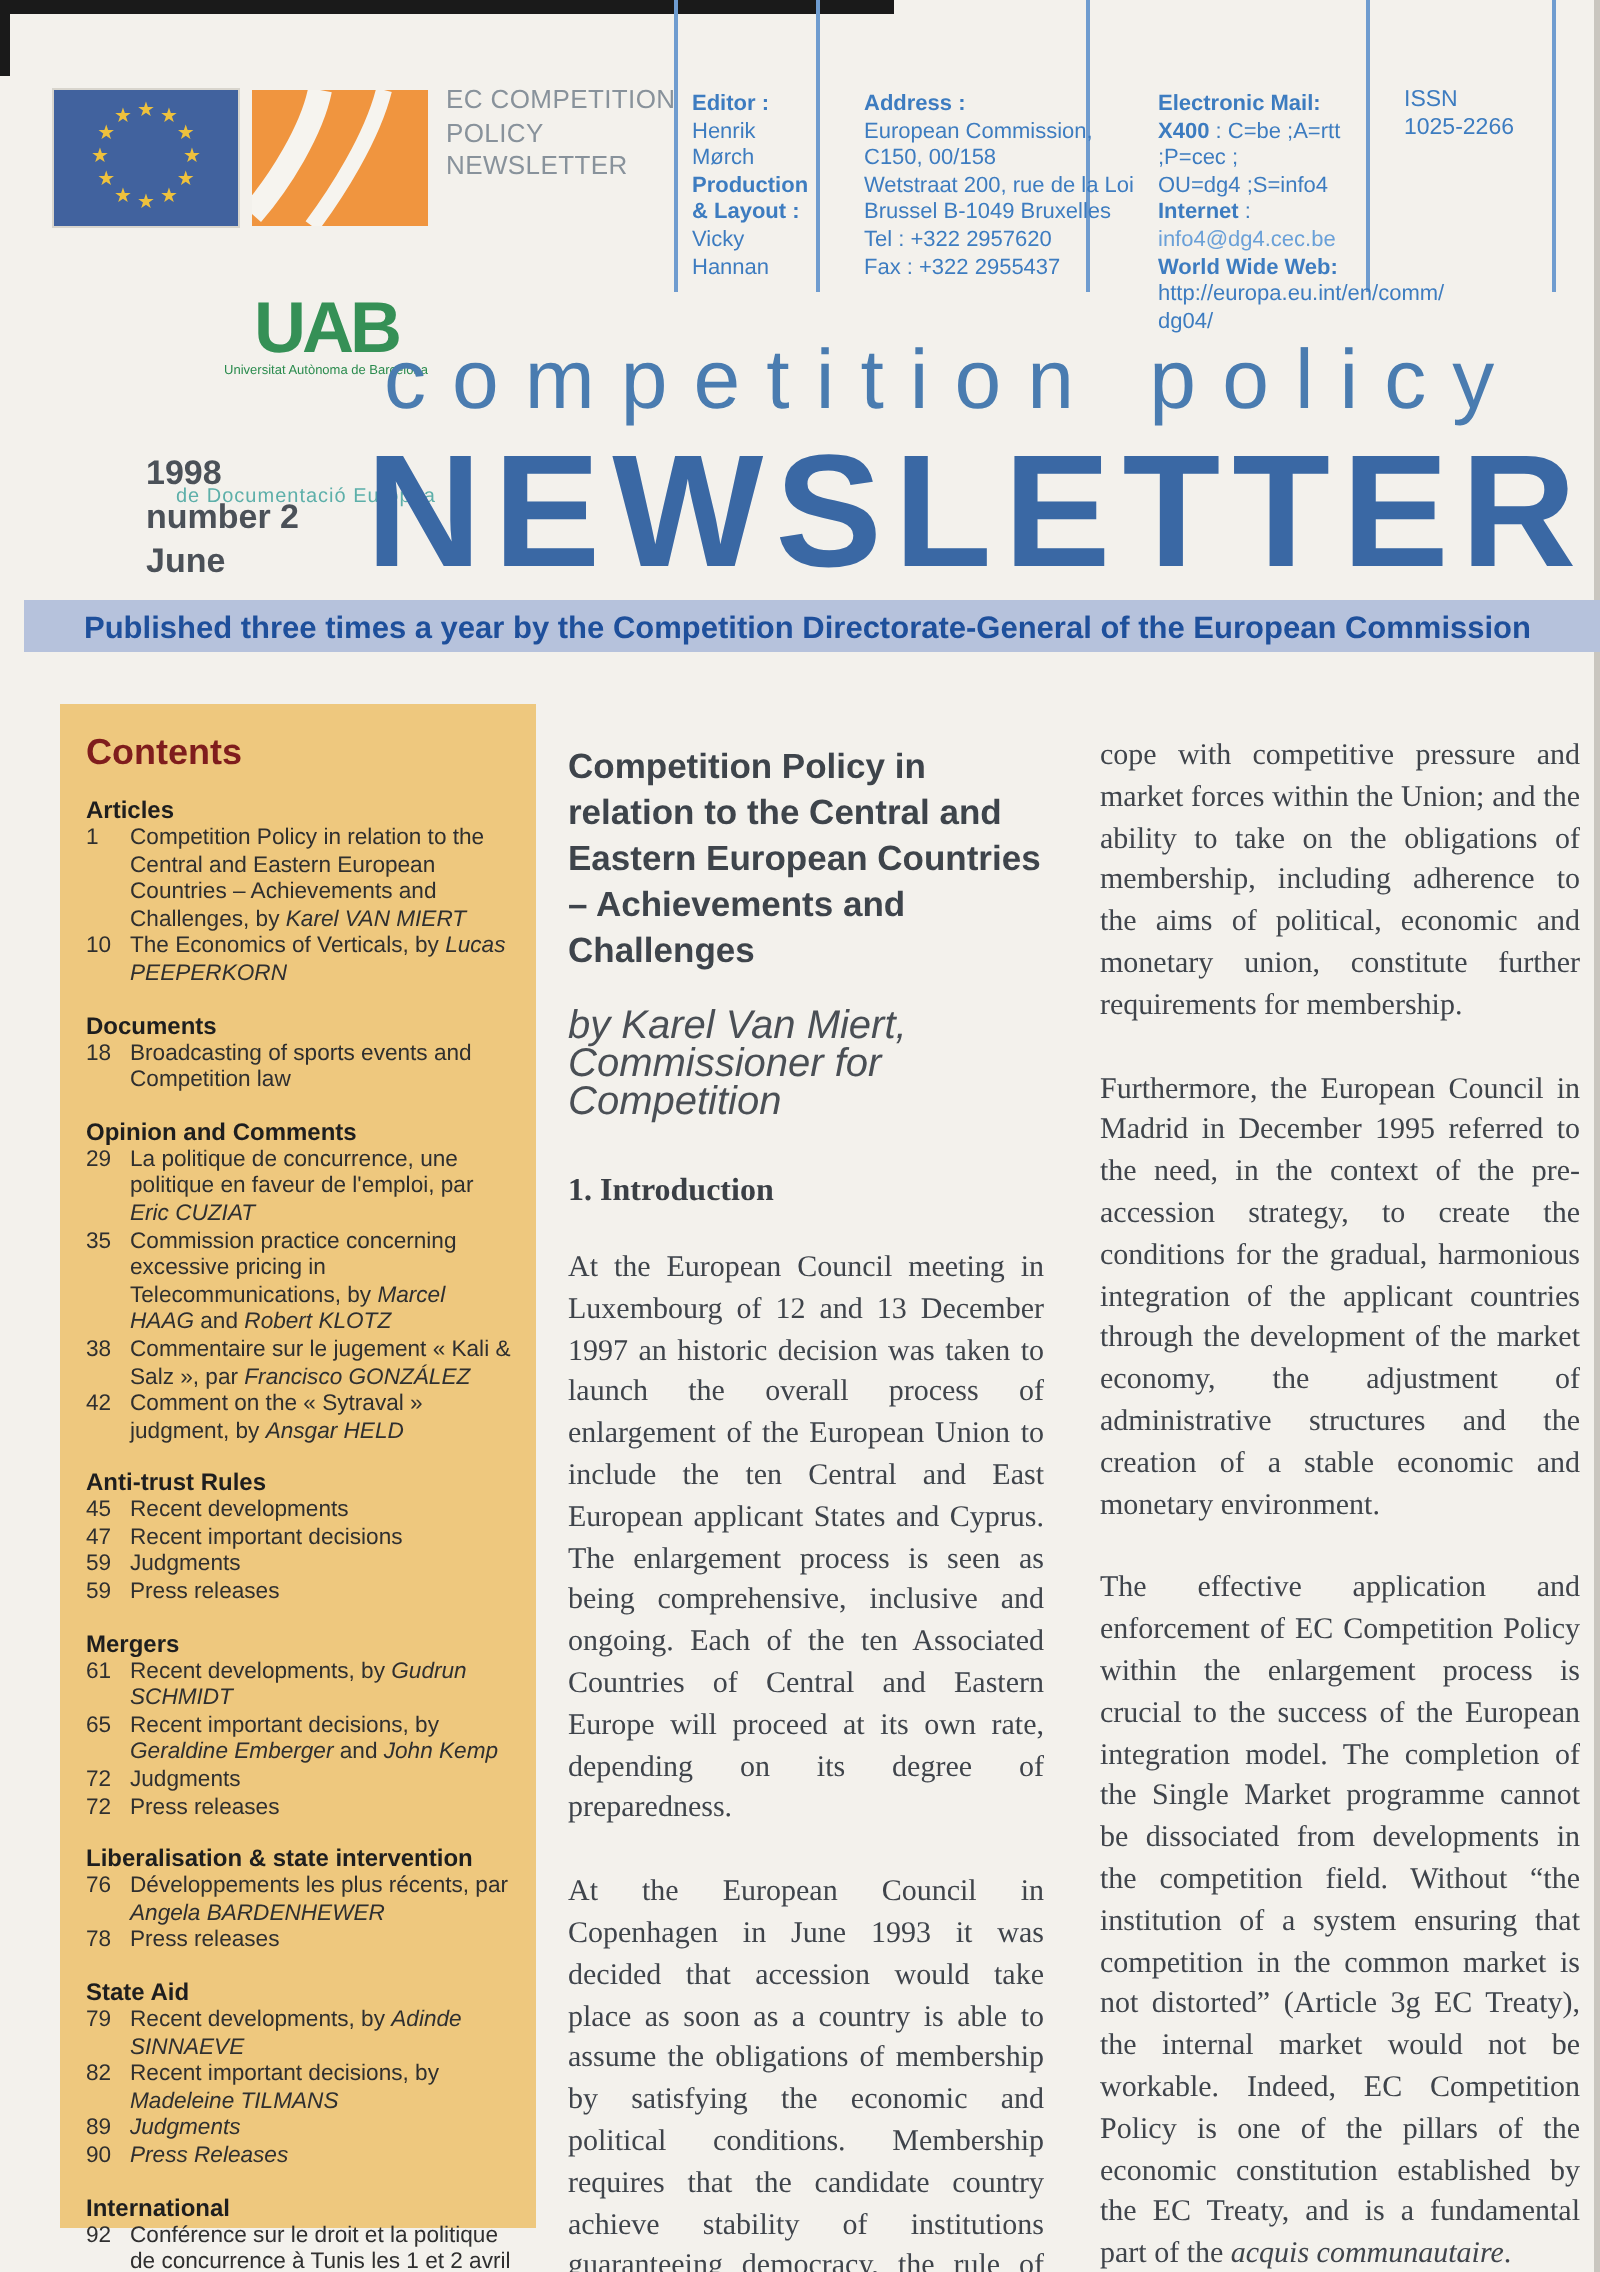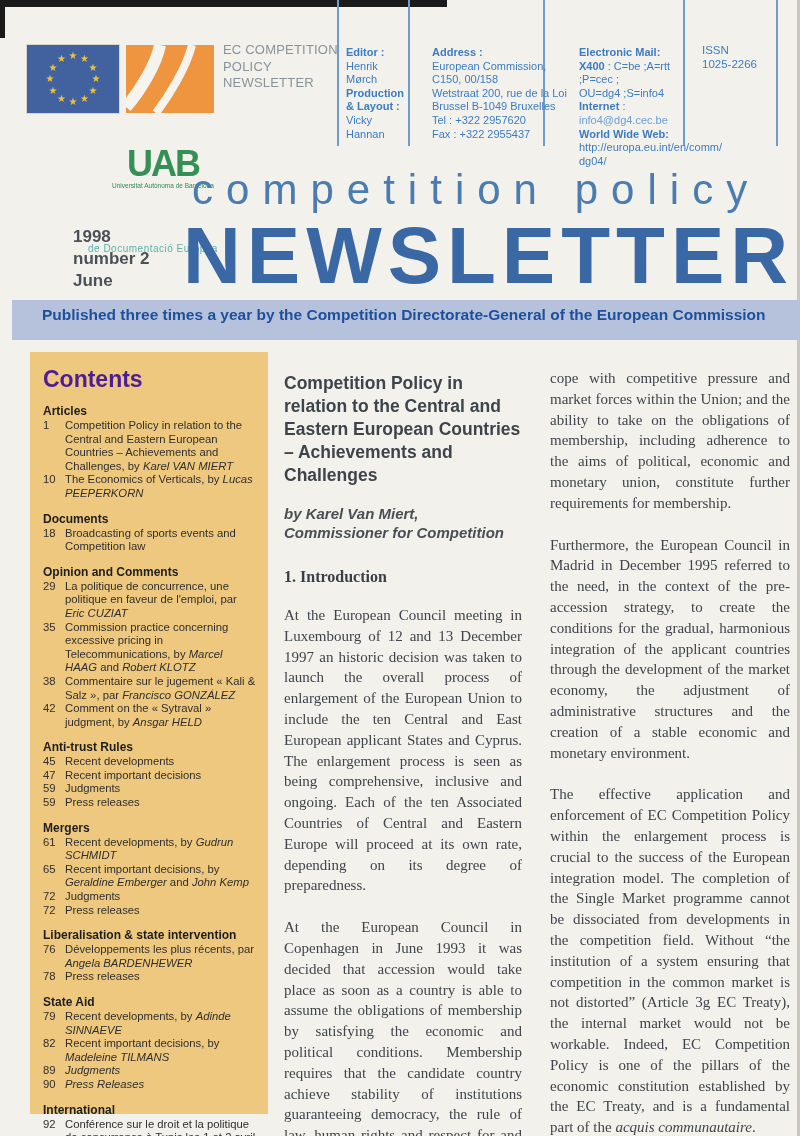--- a/index.html
+++ b/index.html
@@ -26,38 +26,38 @@
   
   .uab-stamp{position:absolute;left:108px;top:146px;width:110px;text-align:center;color:#15803d;}
   .uab-logo{font-size:36px;font-weight:bold;line-height:36px;letter-spacing:-2px;opacity:.85;}
   .uab-cap{font-size:6.5px;line-height:8px;opacity:.9;}
   .cde-stamp{position:absolute;left:88px;top:243px;font-size:10px;color:#43a49e;opacity:.85;letter-spacing:.5px;}
   .cp-title{position:absolute;left:192px;top:166px;font-size:42px;font-weight:500;color:#4a7cb0;letter-spacing:.31em;white-space:nowrap;}
   .issue-block{position:absolute;left:45px;top:226px;font-size:17px;font-weight:bold;color:#4b5158;line-height:22px;margin-left:28px;}
   .news-title{position:absolute;left:183px;top:216px;font-size:80px;font-weight:bold;color:#3a68a4;letter-spacing:6px;line-height:80px;white-space:nowrap;}
 
   
-  .banner{position:absolute;left:12px;top:300px;width:788px;height:40px;background:#b6c2dc;}
+  .banner{position:absolute;left:12px;top:300px;width:788px;height:26px;background:#b6c2dc;}
   .banner span{display:block;padding-left:30px;line-height:29px;font-size:15.5px;font-weight:bold;color:#1e4f9b;white-space:nowrap;}
 
   
   .sidebar{position:absolute;left:30px;top:352px;width:238px;height:762px;background:#eec87e;box-sizing:border-box;padding:14px 12px 0 13px;}
-  .toc-title{font-size:23px;font-weight:bold;color:#4c1d95;margin:0 0 10px 0;}
+  .toc-title{font-size:18px;font-weight:bold;color:#7f1d1d;margin:0 0 10px 0;}
   .toc-sec{margin-top:11px;}
   .toc-sec-title{font-size:12px;font-weight:bold;color:#1e1e1e;margin-bottom:1px;}
   .toc-item{display:flex;font-size:11.3px;line-height:13.6px;color:#2f2f2f;}
   .toc-item .pg{width:22px;flex:none;}
   .toc-item .tx{flex:1;}
   .toc-item .it{font-style:italic;}
 
   
   .col1{position:absolute;left:284px;top:372px;width:238px;}
   .col2{position:absolute;left:550px;top:368px;width:240px;}
   .art-title{font-size:17.5px;font-weight:bold;line-height:23px;color:#3e444b;margin:0 0 17px 0;}
-  .art-byline{font-size:15px;font-style:italic;line-height:19px;color:#4a4f55;margin:0 0 26px 0;font-weight:bold;}
+  .art-byline{font-size:20px;font-style:italic;line-height:19px;color:#4a4f55;margin:0 0 26px 0;}
   .art-h{font-family:"Liberation Serif",serif;font-size:16px;font-weight:bold;color:#3a3f45;margin:0 0 19px 0;}
   .art-p{font-family:"Liberation Serif",serif;font-size:15px;line-height:20.8px;color:#3f444b;text-align:justify;margin:0 0 21px 0;}
   .art-p .it{font-style:italic;margin-top:28px;}
 </style>
 </head>
 <body>
 
 <div class="page">
 
   <div class="scan-top"></div>

